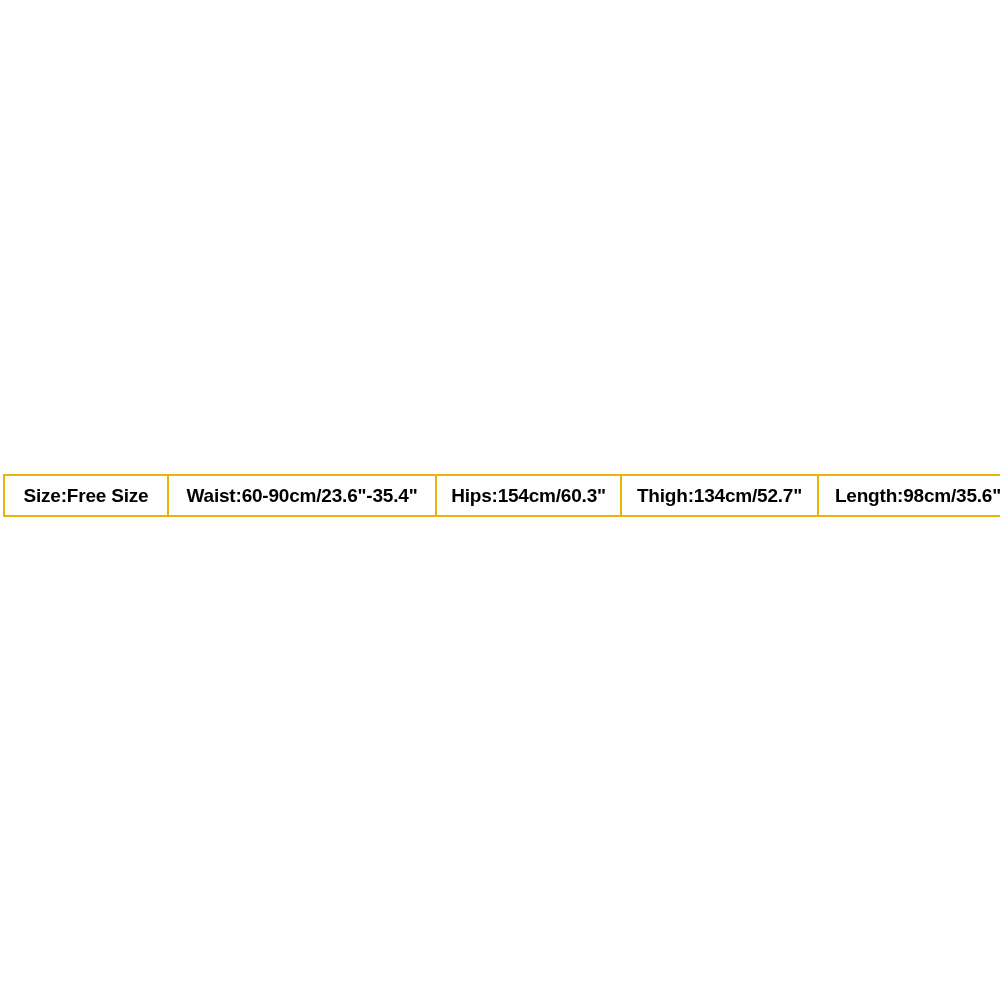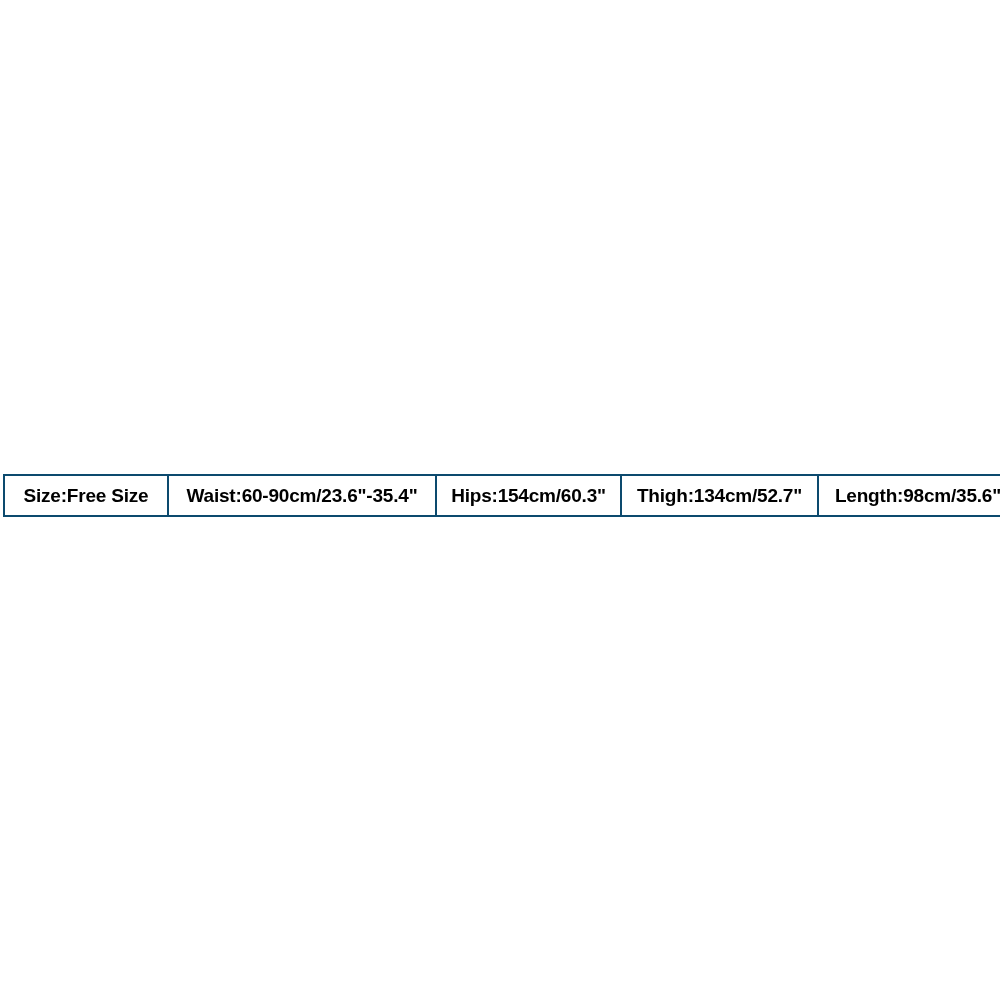--- a/index.html
+++ b/index.html
@@ -19,21 +19,21 @@
     left: 3px;
     top: 474px;
     width: 994px;
   }
   table.size-table {
     border-collapse: collapse;
     table-layout: fixed;
     width: 100%;
   }
   table.size-table td {
-    border: 2px solid #0c4a6e;
+    border: 2px solid #eab308;
     height: 39px;
     padding: 0 2px;
     text-align: center;
     vertical-align: middle;
     font-weight: bold;
     font-size: 19px;
     color: #000000;
     white-space: nowrap;
     overflow: hidden;
     letter-spacing: -0.2px;

